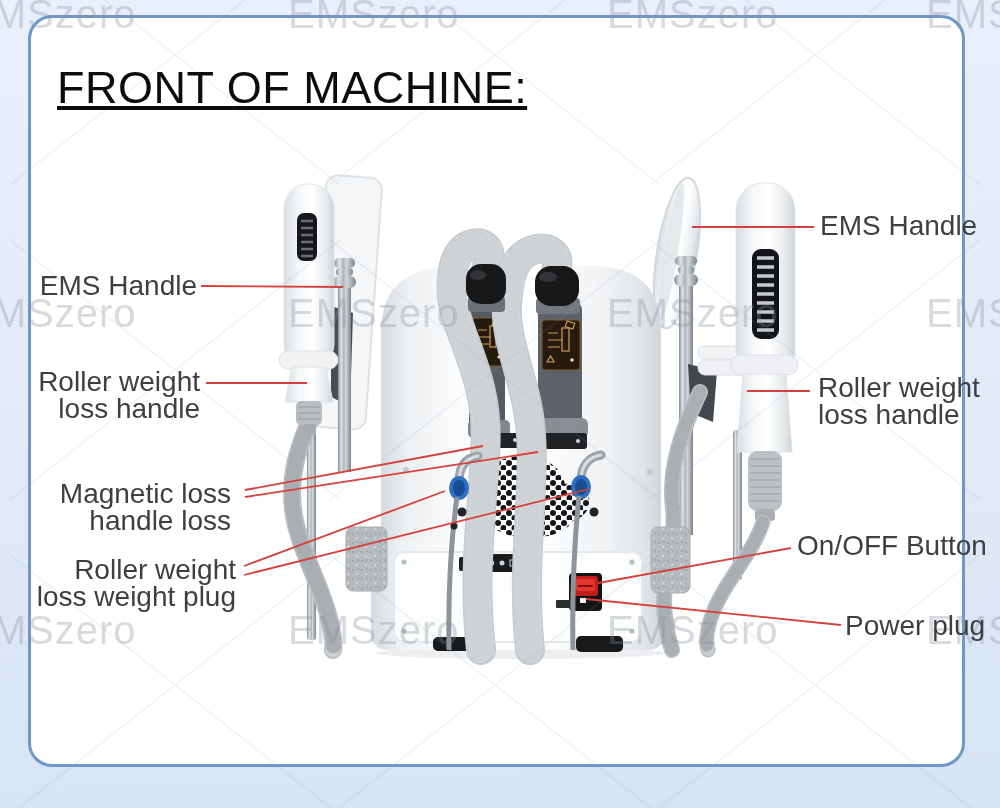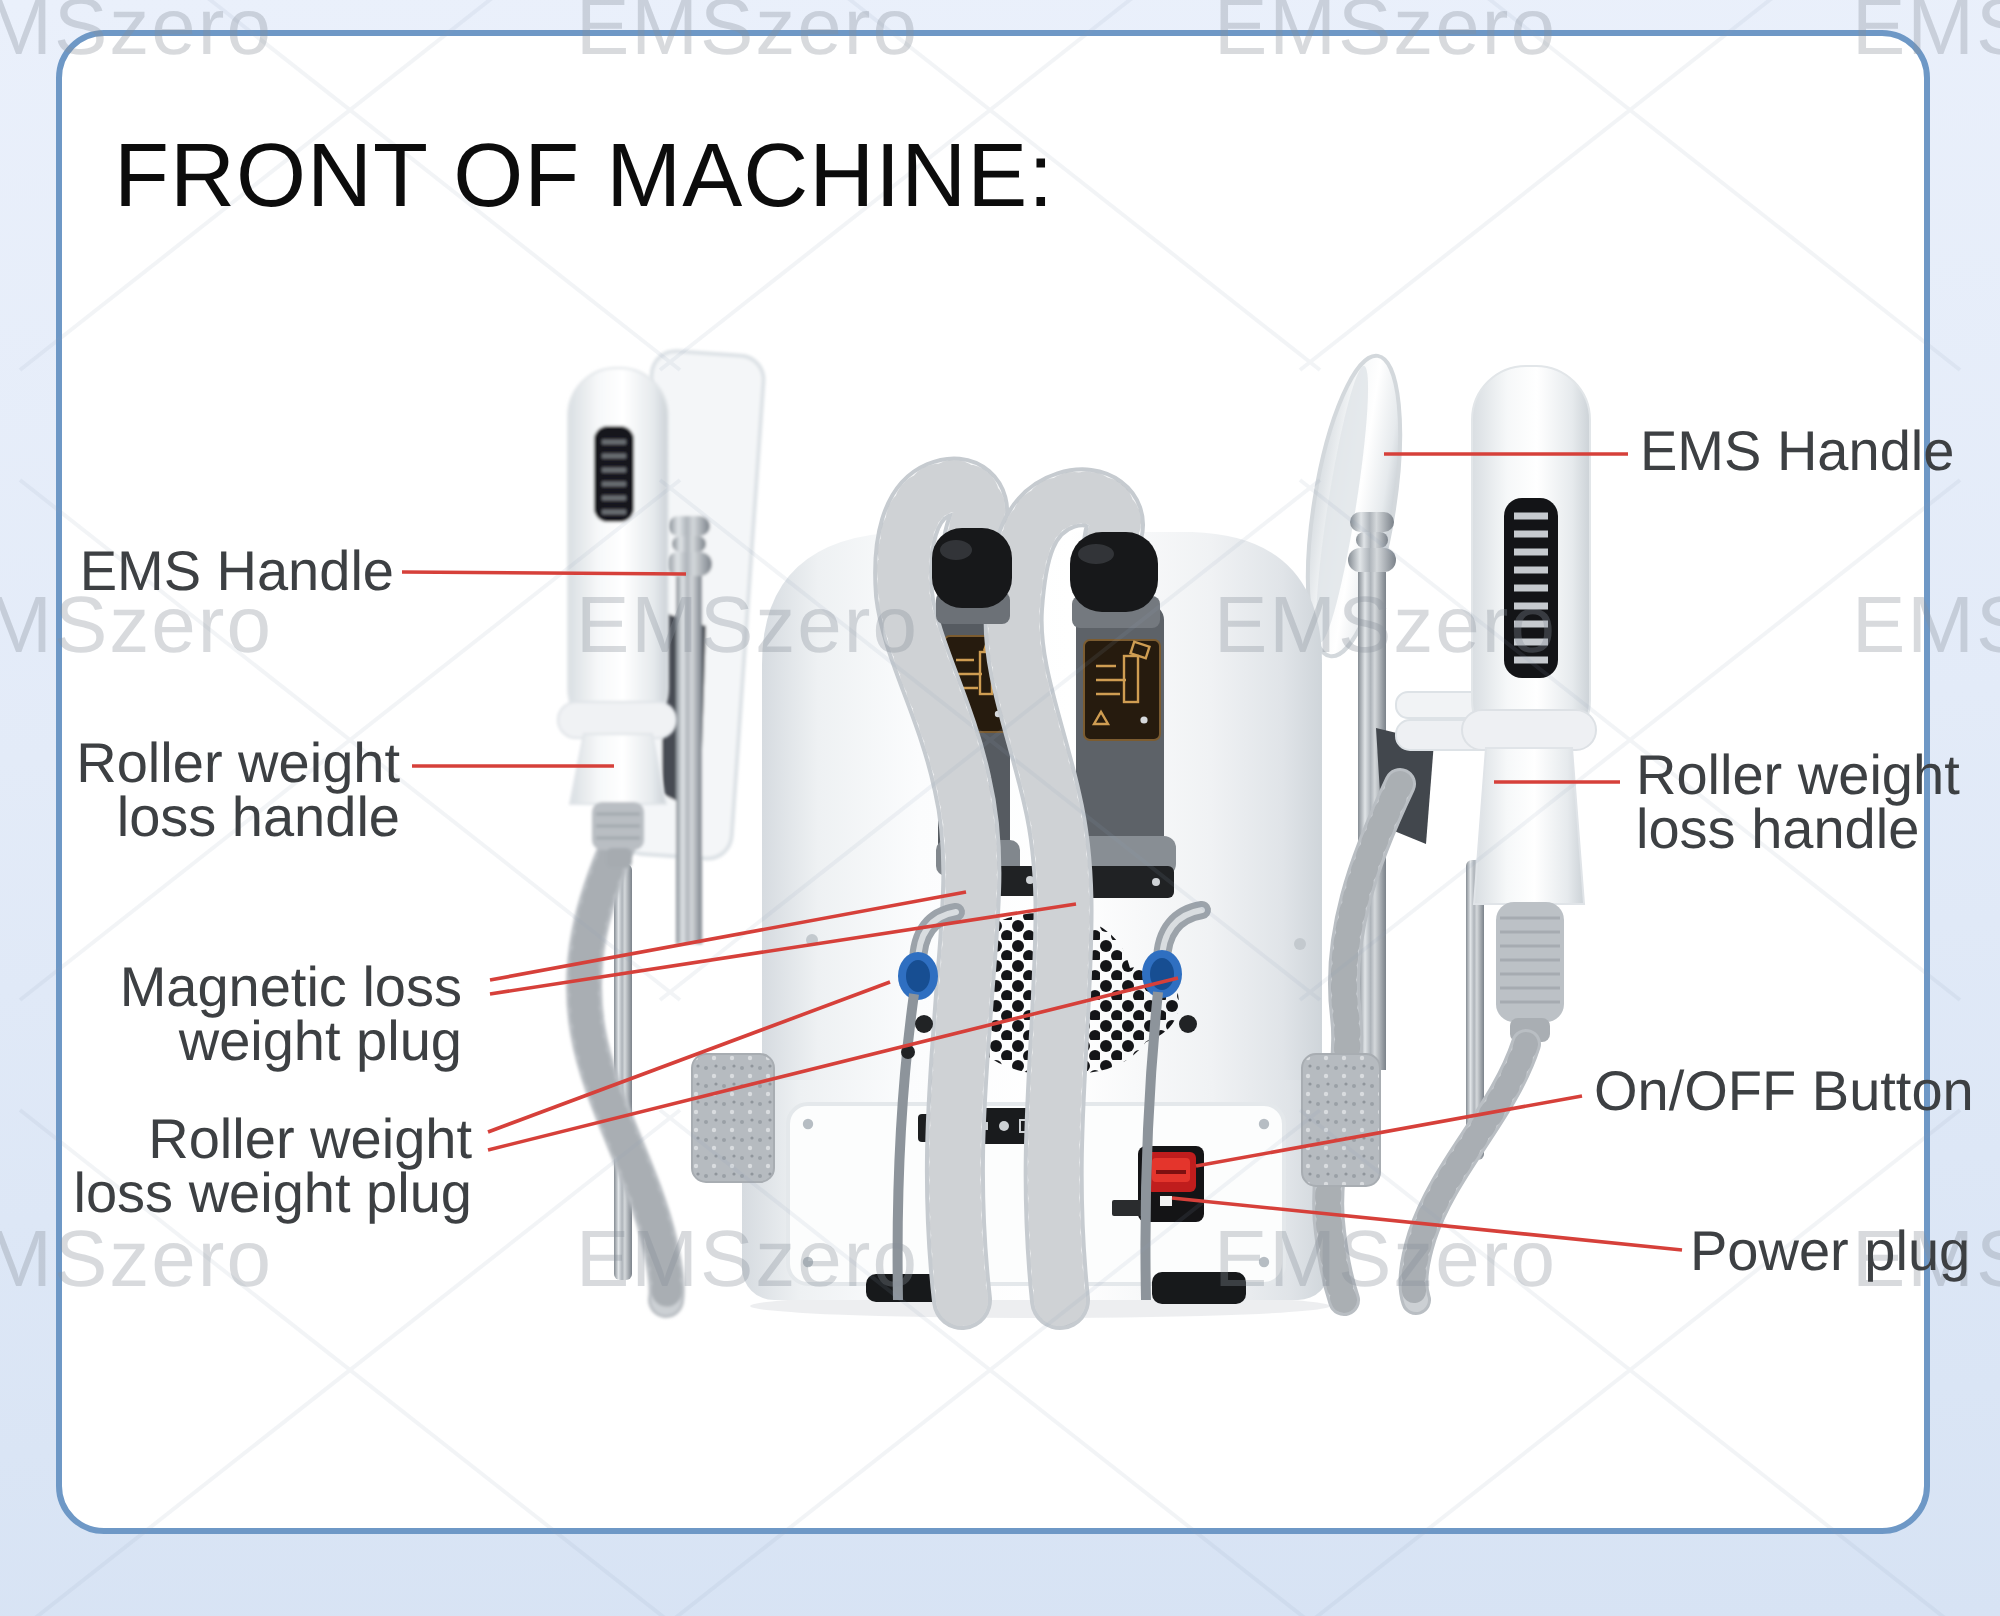--- a/index.html
+++ b/index.html
@@ -8,21 +8,21 @@
     background:linear-gradient(178deg,#eaf0fb 0%,#e3ebf8 45%,#d7e3f4 100%);
     font-family:"Liberation Sans",sans-serif;
   }
   .card{
     position:absolute;left:28px;top:15px;width:937px;height:752px;
     background:#ffffff;border:3px solid #6e98c6;border-radius:24px;
     box-sizing:border-box;z-index:1;
   }
   .title{
     position:absolute;left:57px;top:63px;font-size:45px;line-height:1.1;
-    letter-spacing:.5px;color:#0c0c0c;z-index:6;white-space:nowrap;
+    letter-spacing:.5px;color:#0c0c0c;z-index:6;white-space:nowrap;text-decoration:underline;
   }
   .machine-svg{position:absolute;left:0;top:0;width:1000px;height:808px;z-index:2;pointer-events:none;}
   .wm-layer{position:absolute;left:0;top:0;width:1000px;height:808px;z-index:3;pointer-events:none;}
   .wm{
     position:absolute;font-size:40px;letter-spacing:1px;color:#878f99;
     opacity:.32;white-space:nowrap;font-weight:400;
   }
   .diag-svg{position:absolute;left:0;top:0;width:1000px;height:808px;}
   .overlay-svg{position:absolute;left:0;top:0;width:1000px;height:808px;z-index:5;pointer-events:none;}
   .lbl{
@@ -297,21 +297,21 @@
 
   <div class="lbl r" style="right:803px;top:272px">
     <span>EMS Handle</span>
   </div>
   <div class="lbl r" style="right:800px;top:368px">
     <span>Roller weight</span><br>
     <span>loss handle</span>
   </div>
   <div class="lbl r" style="right:769px;top:480px">
     <span>Magnetic loss</span><br>
-    <span>weight plug</span>
+    <span>handle loss</span>
   </div>
   <div class="lbl r" style="right:764px;top:556px">
     <span>Roller weight</span><br>
     <span>loss weight plug</span>
   </div>
   <div class="lbl" style="left:820px;top:212px">
     <span>EMS Handle</span>
   </div>
   <div class="lbl" style="left:818px;top:374px">
     <span>Roller weight</span><br>

